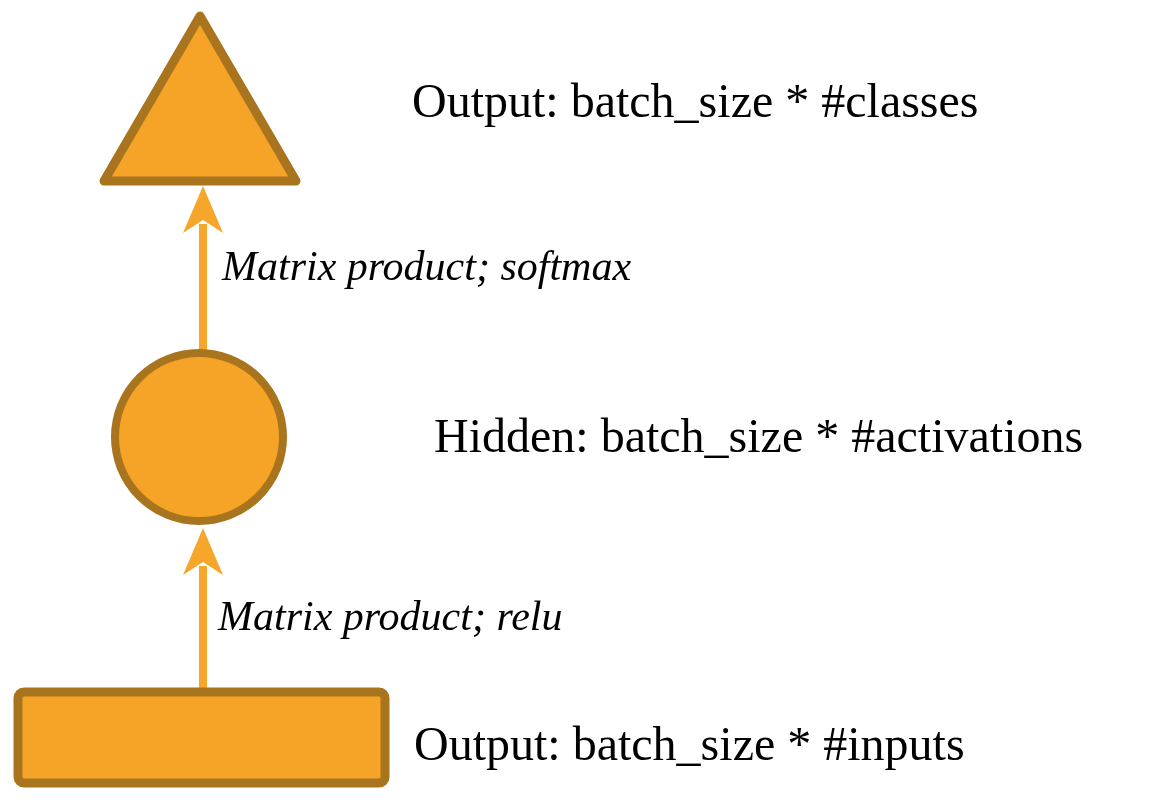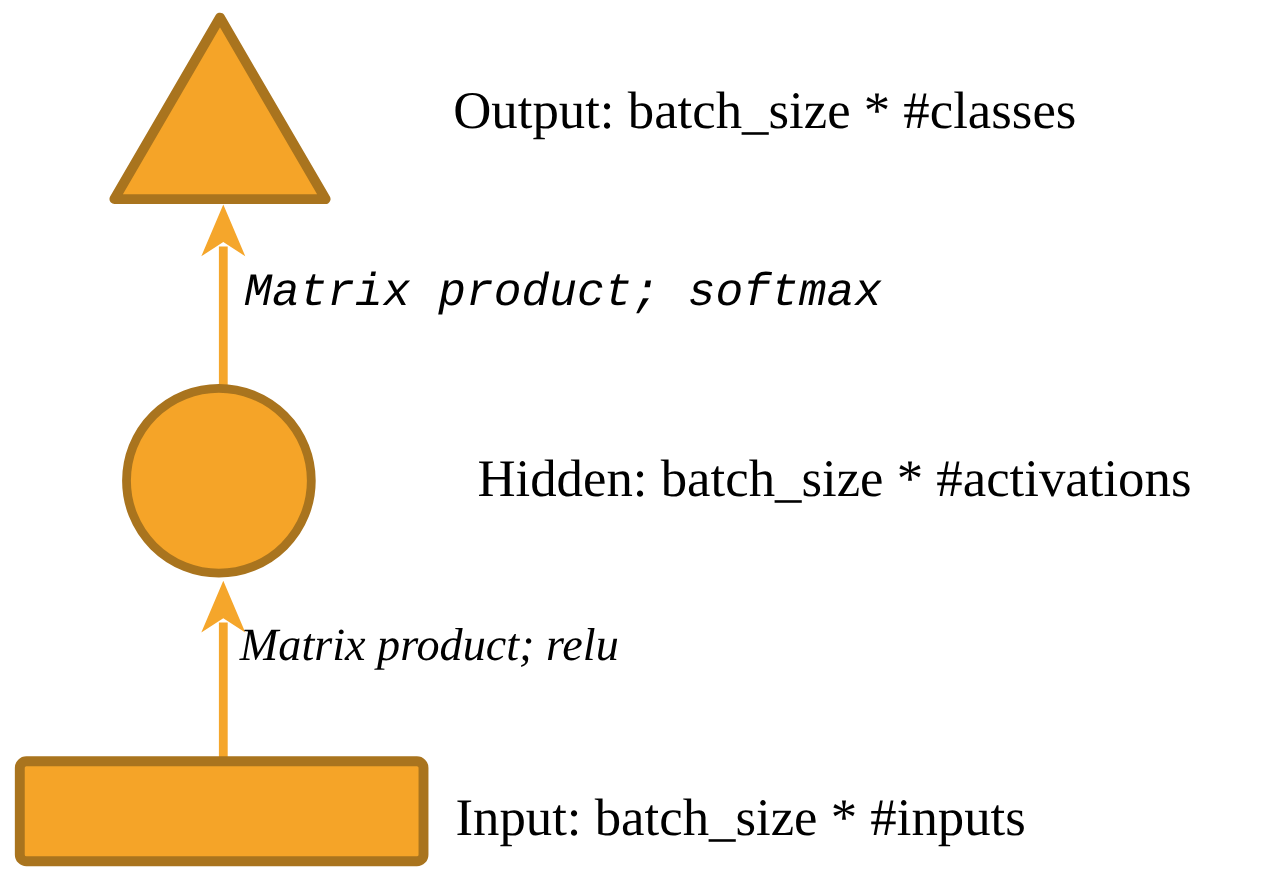--- a/index.html
+++ b/index.html
@@ -74,21 +74,21 @@
 
     <polygon class="shape" points="200,16 296,181 104,181" stroke-width="9" stroke-linejoin="round"></polygon>
 
     <circle class="shape" cx="199" cy="437" r="84" stroke-width="8"></circle>
 
     <rect class="shape" x="18" y="692" width="367" height="91" rx="6" stroke-width="9" stroke-linejoin="round"></rect>
   </svg>
 
   <div class="node-label" style="left: 412px; top: 73px;">Output: batch_size * #classes</div>
 
-  <div class="edge-label" style="left: 222px; top: 242px; font-family: Liberation Mono, monospace;">Matrix product; softmax</div>
+  <div class="edge-label" style="left: 222px; top: 242px;">Matrix product; softmax</div>
 
   <div class="node-label" style="left: 410px; top: 408px; margin-left: 24px;">Hidden: batch_size * #activations</div>
 
-  <div class="edge-label" style="left: 218px; top: 563px;">Matrix product; relu</div>
+  <div class="edge-label" style="left: 218px; top: 592px;">Matrix product; relu</div>
 
-  <div class="node-label" style="left: 414px; top: 716px;">Input: batch_size * #inputs</div>
+  <div class="node-label" style="left: 414px; top: 716px;">Output: batch_size * #inputs</div>
 
 </div>
 
 </body></html>

